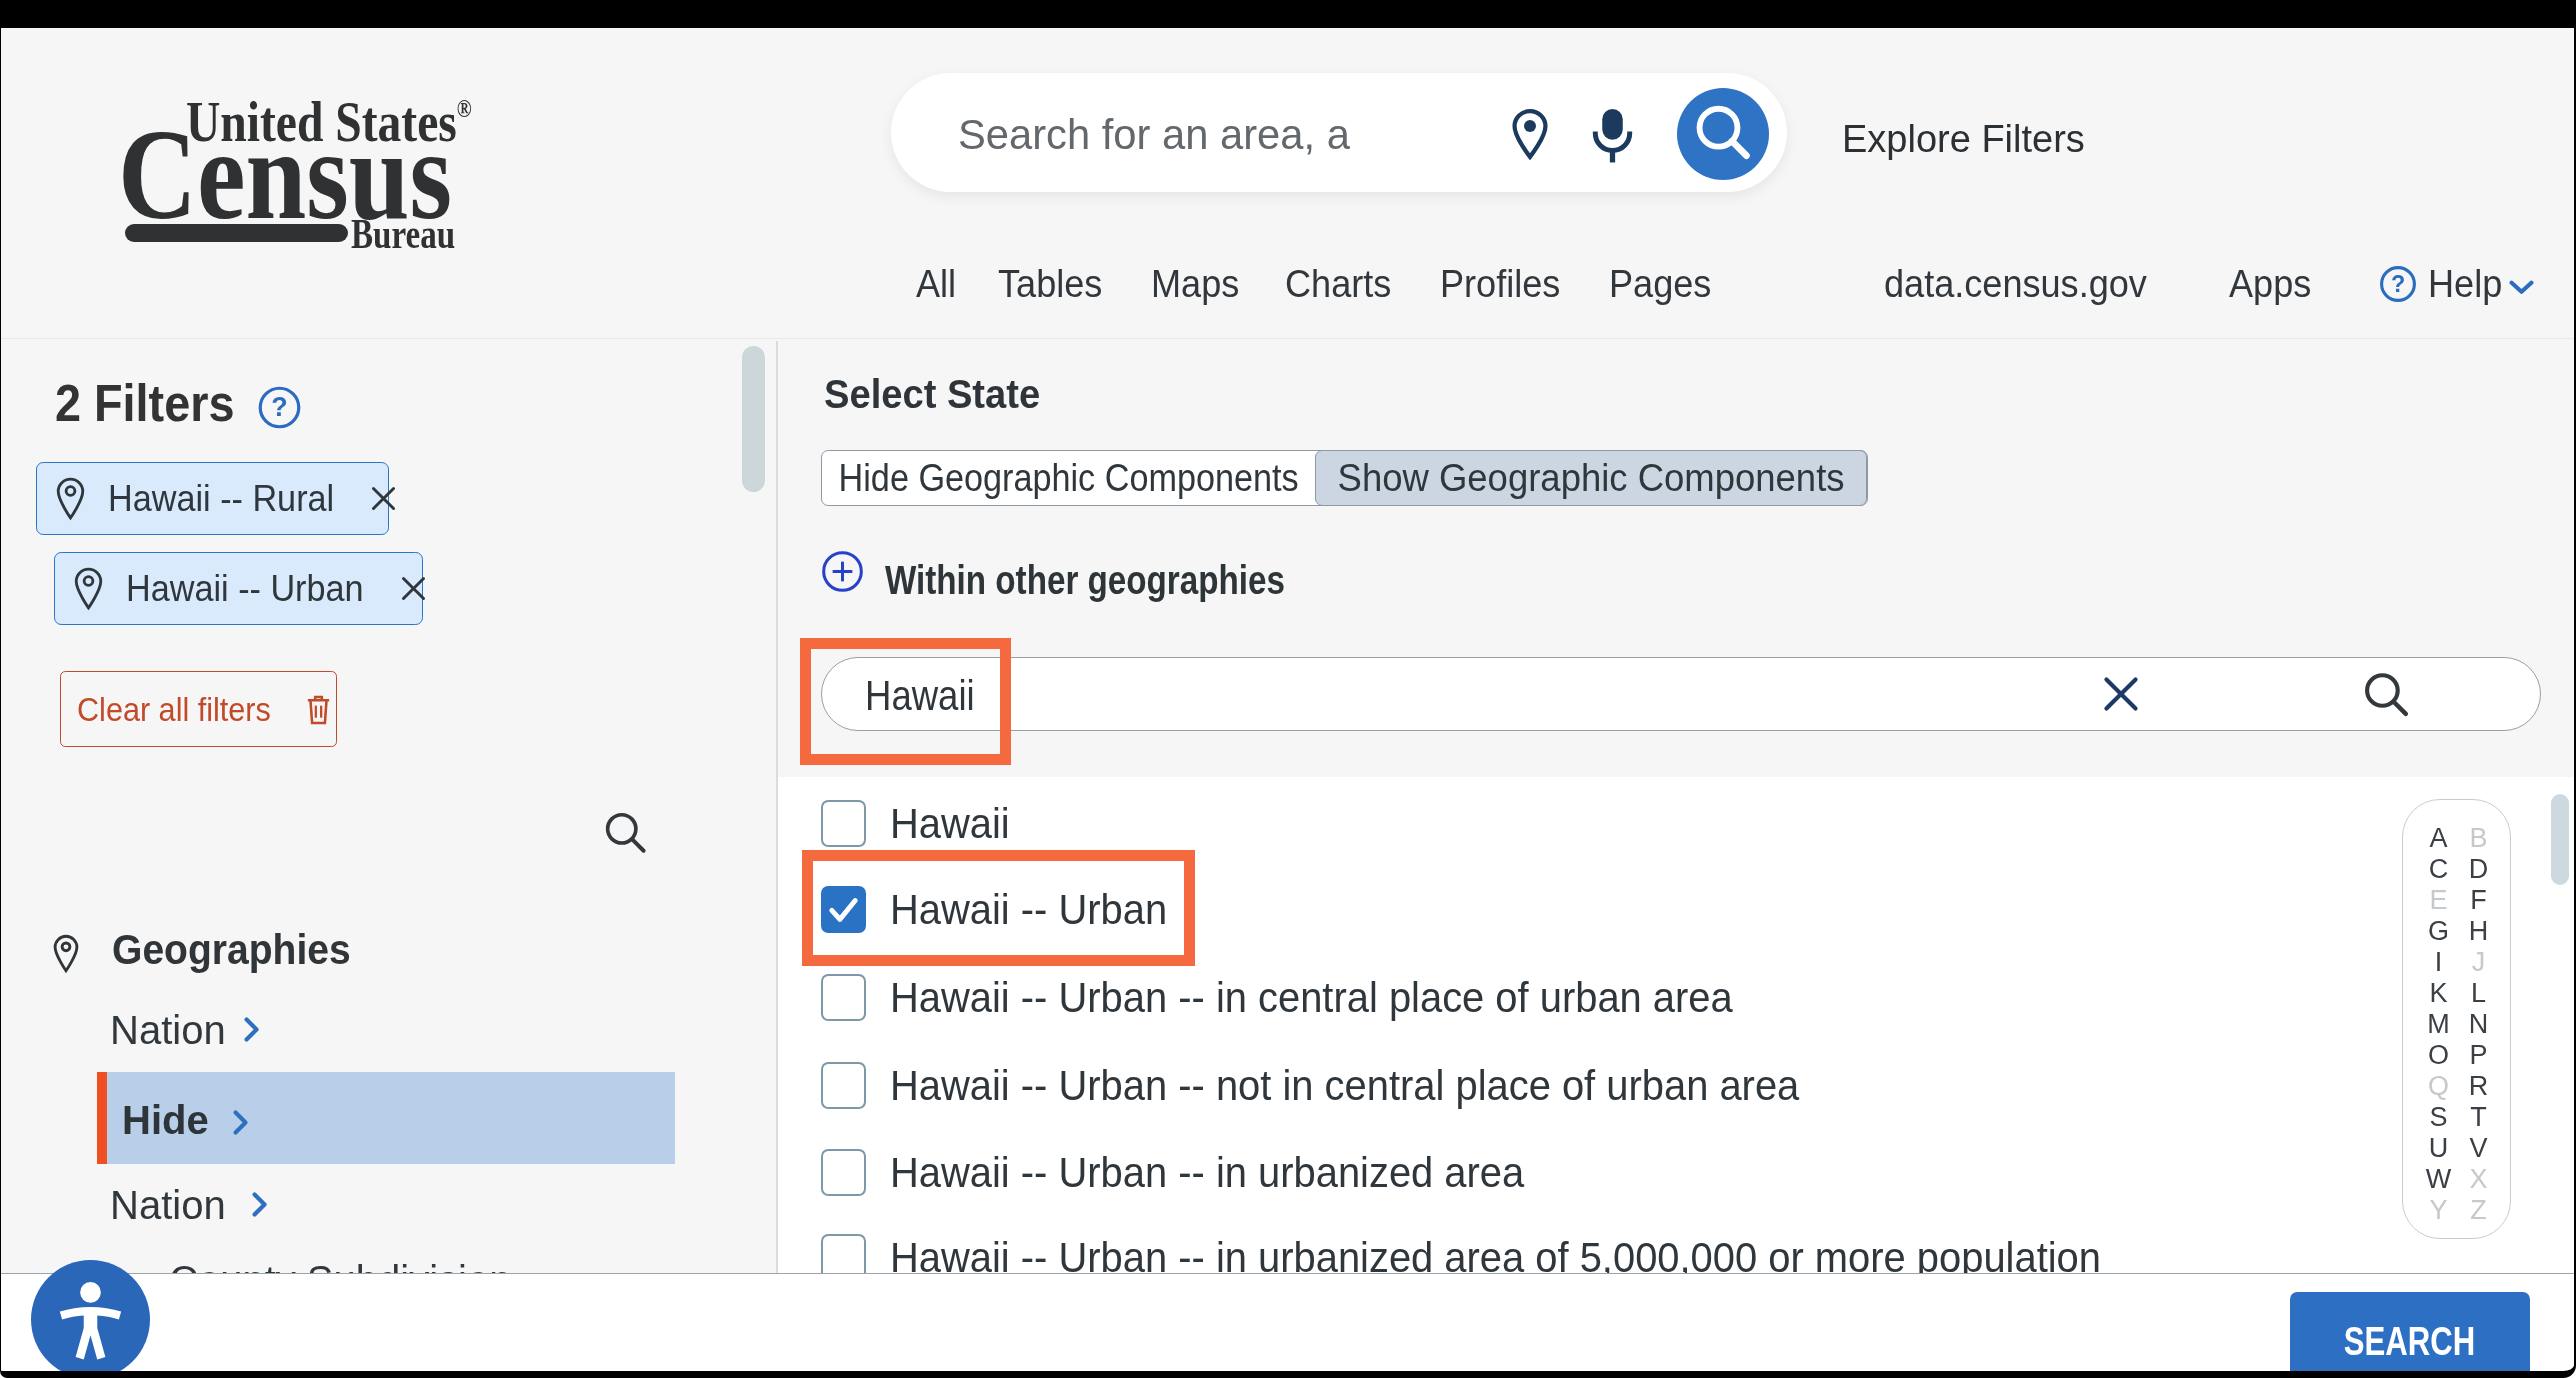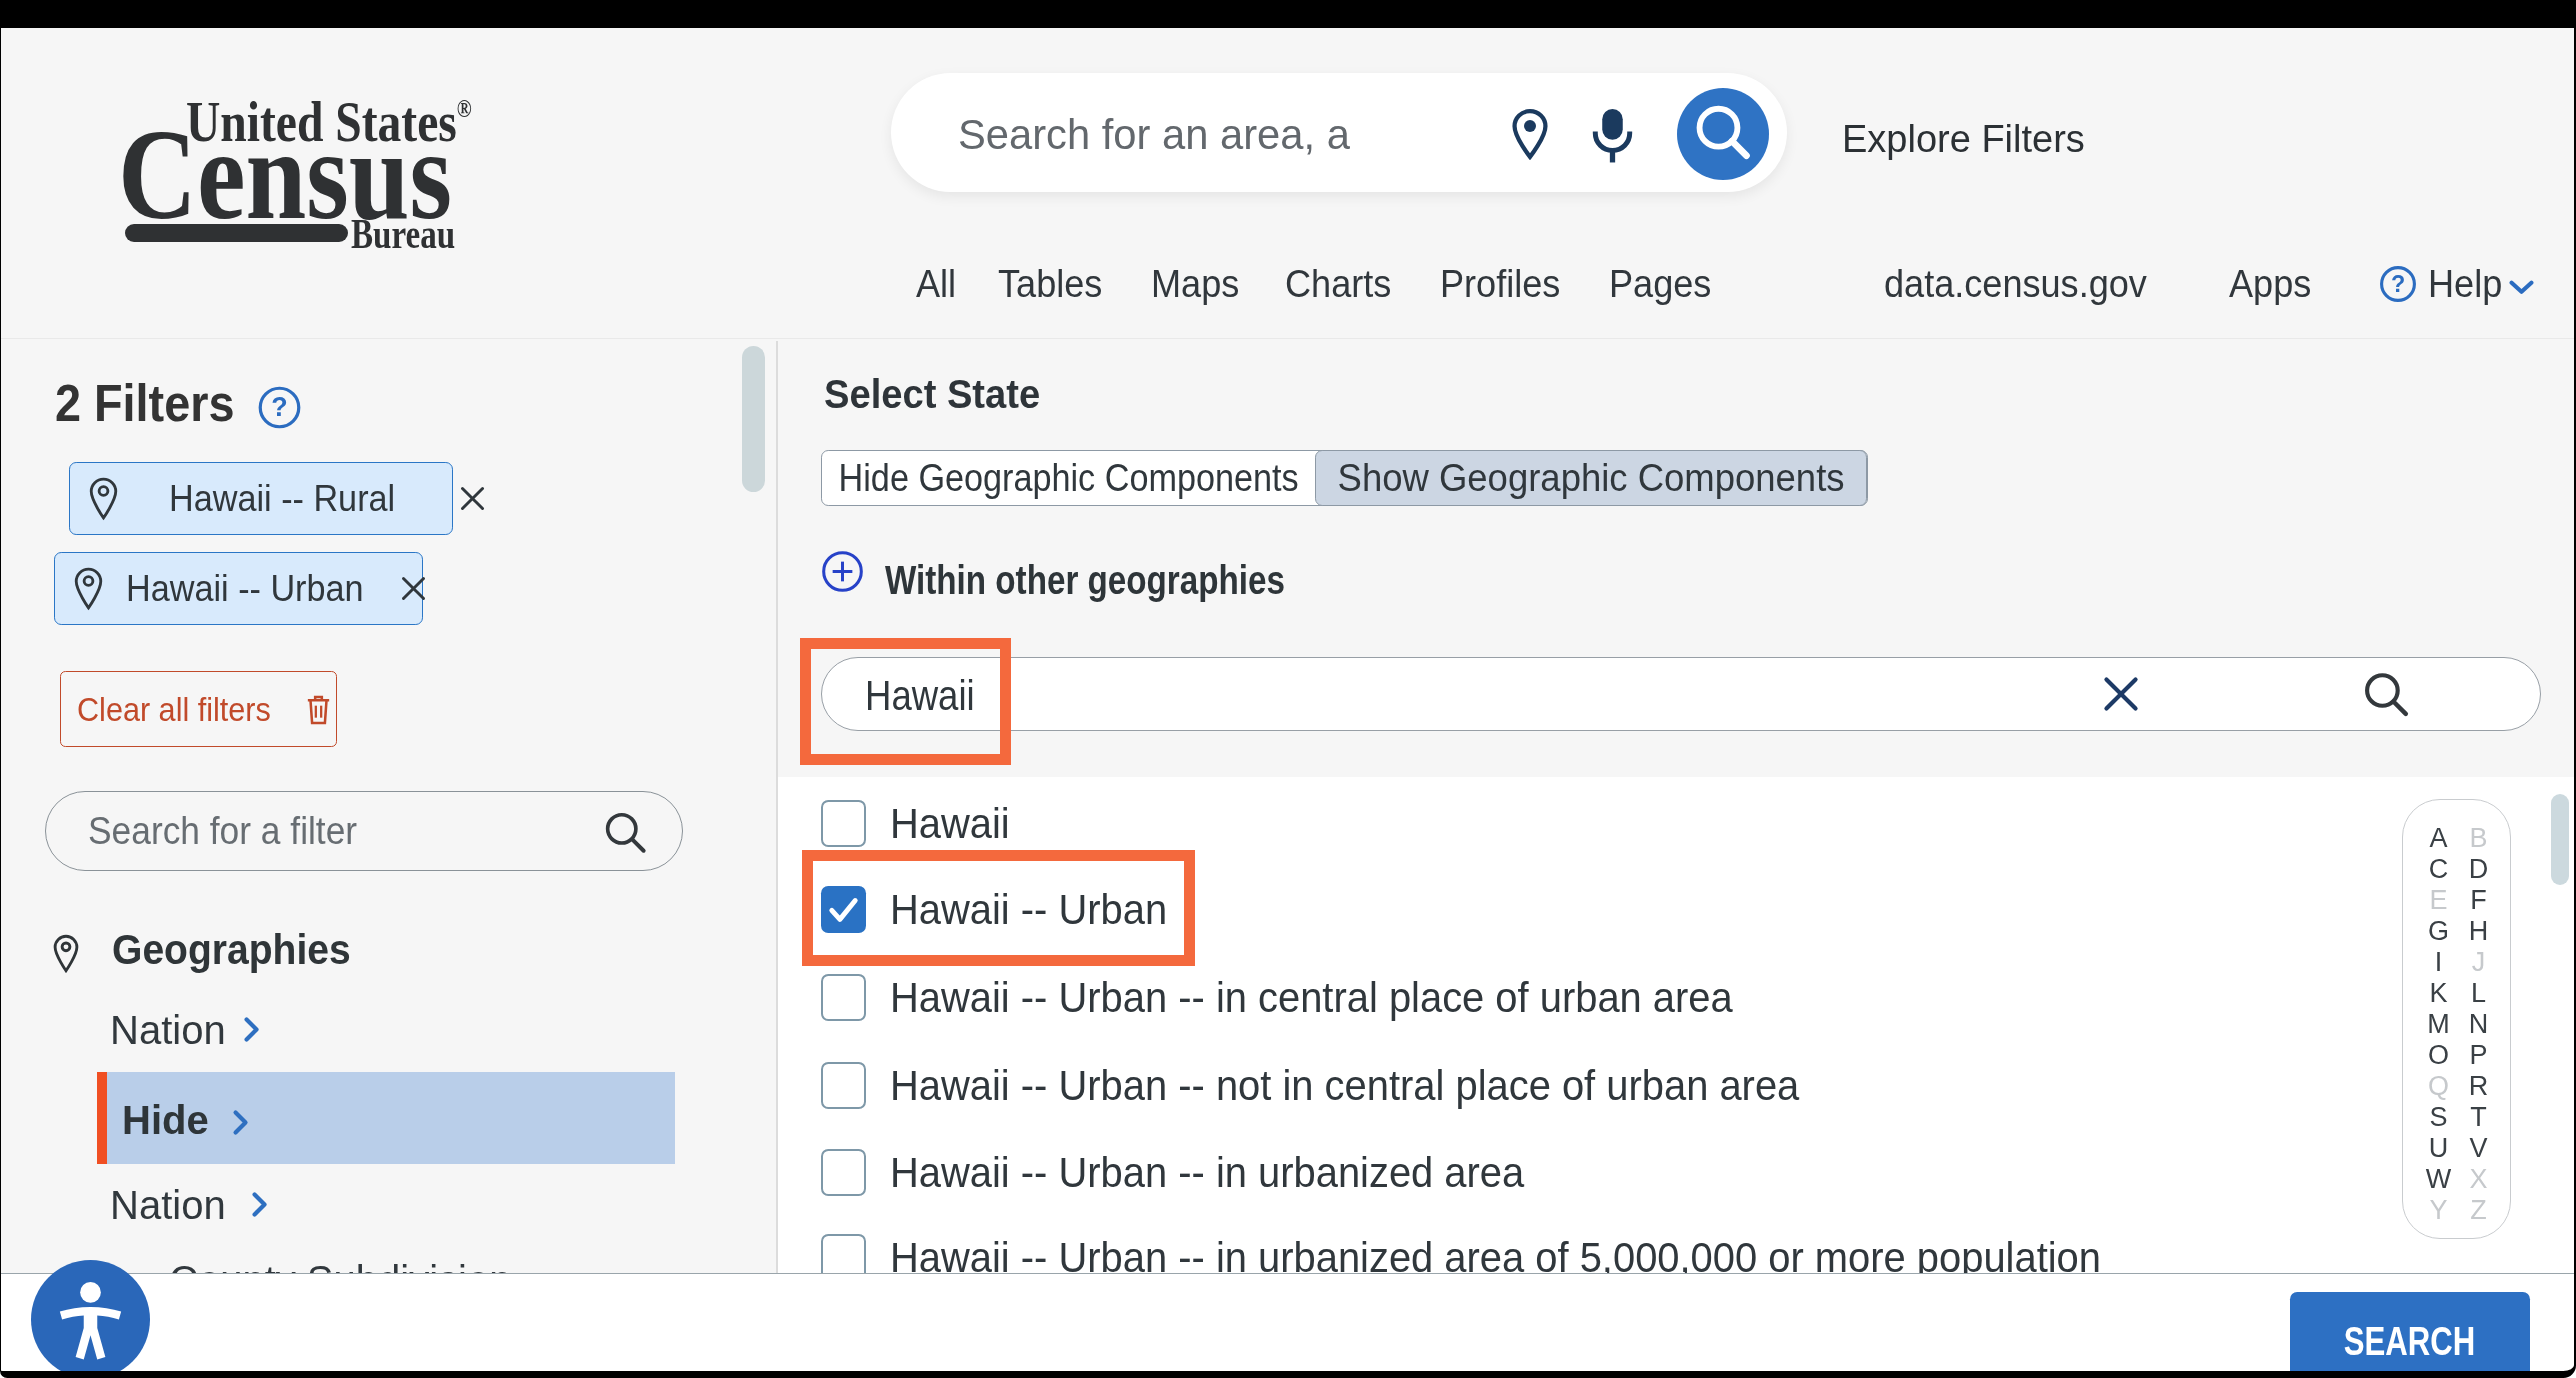--- a/index.html
+++ b/index.html
@@ -65,21 +65,21 @@
     </div>
   </div>
 
   <div id="sidebar" class="abs" style="left:0;top:313px;width:776px;height:933px;background:#f6f6f6;overflow:hidden;">
     <div class="abs" style="left:742px;top:4.5px;width:22.6px;height:146px;border-radius:11.8px;background:#ccd7da;"></div>
     <div class="abs nw" style="left:55px;top:32px;font-size:52px;font-weight:bold;color:#333;transform:scaleX(0.9);transform-origin:left top;">2 Filters</div>
     <svg class="abs" style="left:258px;top:45px;" width="43" height="43" viewBox="0 0 48 48">
       <circle cx="24" cy="24" r="21.5" fill="none" stroke="#2b6cc0" stroke-width="3.6"></circle>
       <text x="24" y="34" font-size="30" font-weight="bold" fill="#2b6cc0" text-anchor="middle" font-family="Liberation Sans">?</text>
     </svg>
-    <div class="abs flexc" style="left:69px;top:121px;width:384px;height:73px;border-radius:7.2px;background:#d8eafc;border:1.8px solid #2a76c6;gap:28px;">
+    <div class="abs flexc" style="left:36px;top:121px;width:353px;height:73px;border-radius:7.2px;background:#d8eafc;border:1.8px solid #2a76c6;">
       <svg style="margin-left:18px;flex:none;" width="31" height="45" viewBox="0 0 24 34">
         <path d="M12 2C6.8 2 2.5 6.2 2.5 11.4 2.5 18.4 12 32 12 32s9.5-13.6 9.5-20.6C21.5 6.2 17.2 2 12 2z" fill="none" stroke="#30373c" stroke-width="2.2"></path>
         <circle cx="12" cy="11.2" r="3.4" fill="none" stroke="#30373c" stroke-width="2.2"></circle>
       </svg>
       <span class="nw" style="margin-left:22px;font-size:36px;color:#30373c;transform:scaleX(0.95);transform-origin:left center;">Hawaii -- Rural</span>
       <svg style="margin-left:22px;flex:none;" width="31" height="31" viewBox="0 0 34 34">
         <line x1="6" y1="6" x2="28" y2="28" stroke="#30373c" stroke-width="3.2" stroke-linecap="round"></line>
         <line x1="28" y1="6" x2="6" y2="28" stroke="#30373c" stroke-width="3.2" stroke-linecap="round"></line>
       </svg>
     </div>
@@ -94,23 +94,20 @@
         <line x1="28" y1="6" x2="6" y2="28" stroke="#30373c" stroke-width="3.2" stroke-linecap="round"></line>
       </svg>
     </div>
     <div class="abs flexc" style="left:60px;top:330px;width:277px;height:76px;border-radius:5.4px;border:1.8px solid #c14a2a;color:#c14a2a;">
       <span class="nw" style="margin-left:16.3px;font-size:34px;transform:scaleX(0.9);transform-origin:left center;">Clear all filters</span>
       <svg style="margin-left:9px;flex:none;" width="33" height="36" viewBox="0 0 24 27">
         <path d="M4 7h16M9.5 7V4.5h5V7M6 7l1.2 17h9.6L18 7" fill="none" stroke="#c14a2a" stroke-width="1.9"></path>
         <line x1="10" y1="11" x2="10" y2="20" stroke="#c14a2a" stroke-width="1.7"></line>
         <line x1="14" y1="11" x2="14" y2="20" stroke="#c14a2a" stroke-width="1.7"></line>
       </svg>
-    </div>
-    <div class="abs flexc" style="left:45px;top:450px;width:638px;height:80px;border-radius:40px;border:1.8px solid #8a9298;">
-      <span class="nw" style="margin-left:42px;font-size:38px;color:#676d72;transform:scaleX(0.93);transform-origin:left center;">Search for a filter</span>
     </div>
     <svg class="abs" style="left:599px;top:466px;" width="51" height="51" viewBox="0 0 56 56">
       <circle cx="25" cy="24" r="15.5" fill="none" stroke="#33383c" stroke-width="4"></circle>
       <line x1="36.5" y1="35.5" x2="49" y2="48" stroke="#33383c" stroke-width="4.4" stroke-linecap="round"></line>
     </svg>
     <svg class="abs" style="left:52px;top:593px;" width="28" height="39" viewBox="0 0 24 34">
       <path d="M12 2C6.8 2 2.5 6.2 2.5 11.4 2.5 18.4 12 32 12 32s9.5-13.6 9.5-20.6C21.5 6.2 17.2 2 12 2z" fill="none" stroke="#2f3538" stroke-width="2.5"></path>
       <circle cx="12" cy="11.2" r="3.4" fill="none" stroke="#2f3538" stroke-width="2.5"></circle>
     </svg>
     <div class="abs nw" style="left:112px;top:585px;font-size:42px;font-weight:bold;color:#2f3538;transform:scaleX(0.93);transform-origin:left top;">Geographies</div>

